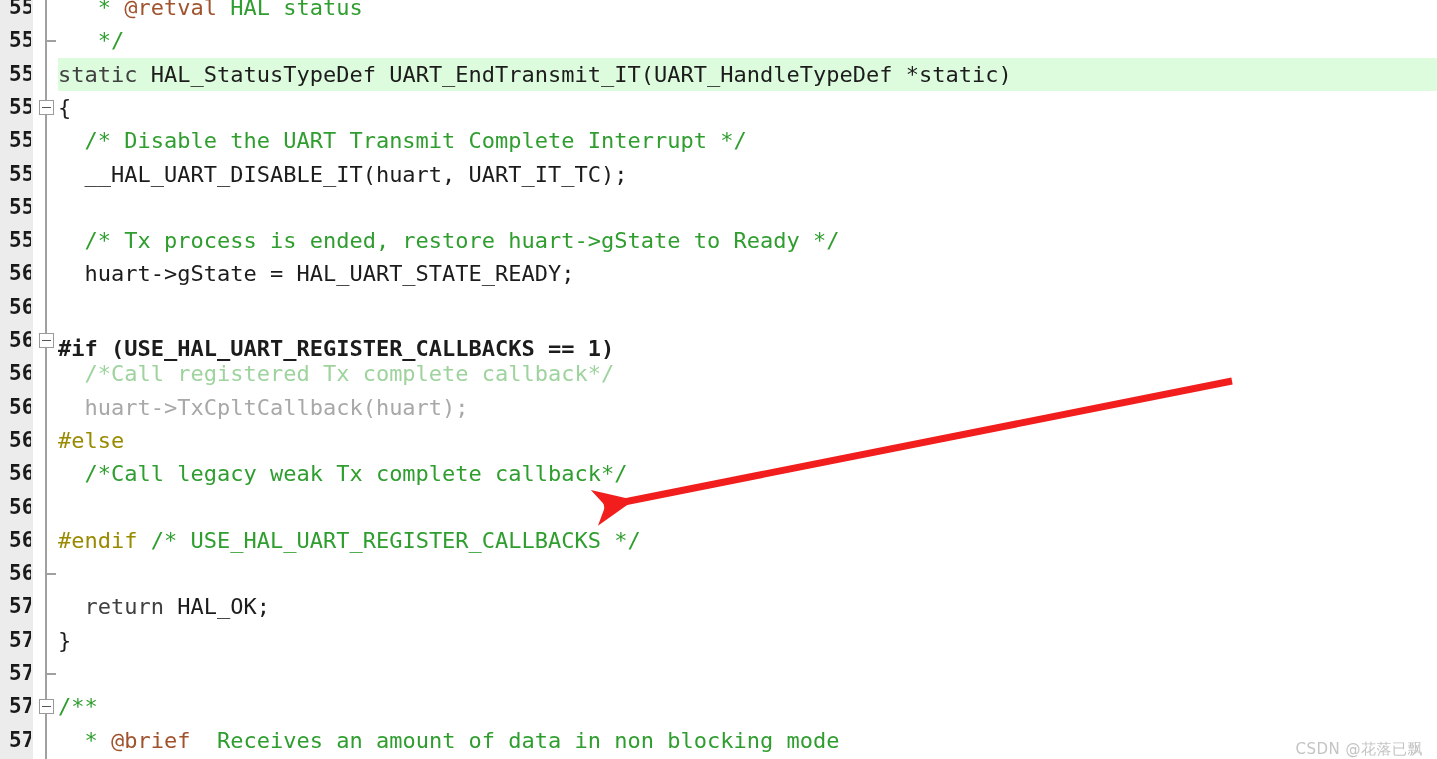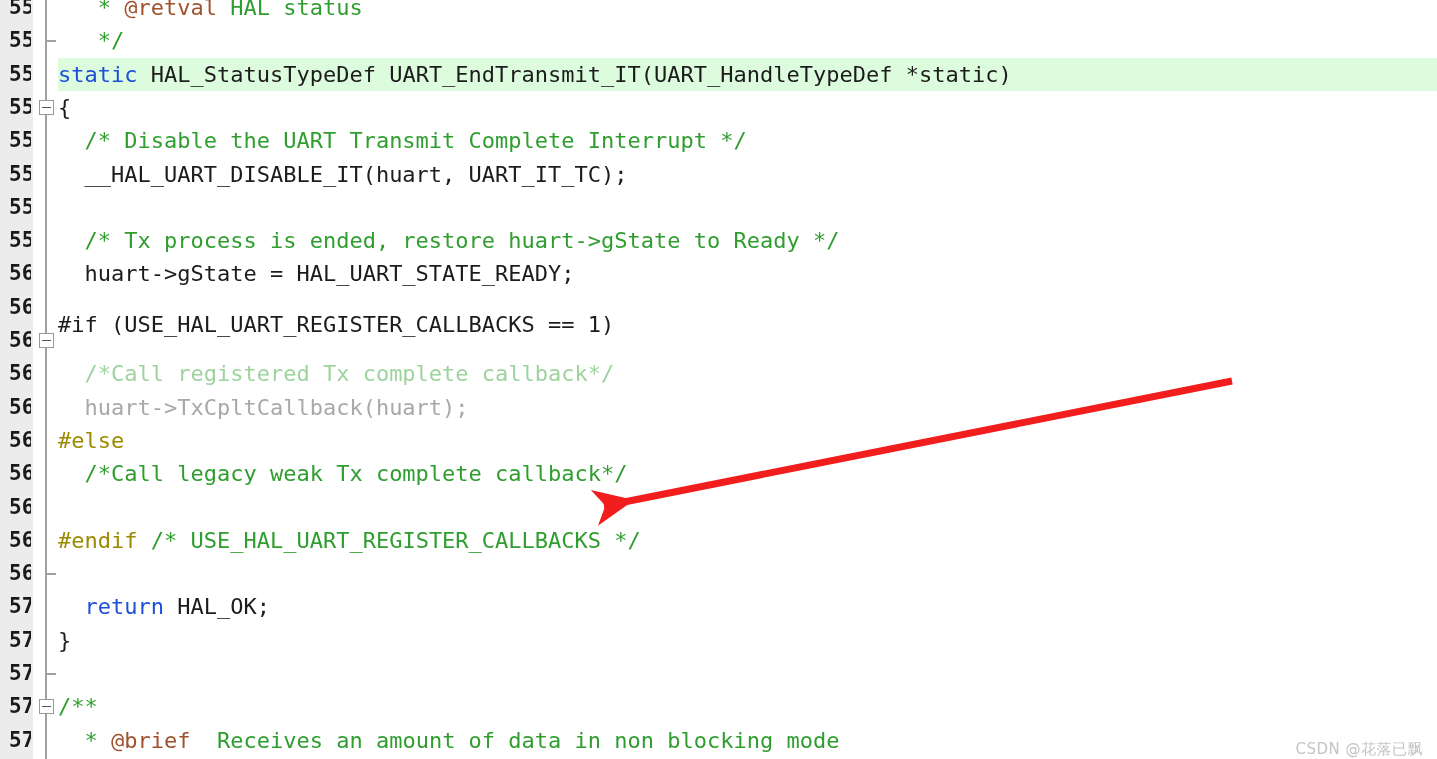--- a/index.html
+++ b/index.html
@@ -126,21 +126,21 @@
     font-size: 22px;
     letter-spacing: 0px;
     color: #1c1c1c;
     white-space: pre;
   }
 
   
   .t-plain   { color: #1c1c1c; }
   .t-comment { color: #2f9e2f; }
   .t-doctag  { color: #a0522d; }
-  .t-kw      { color: #1d4ed8; }
+  .t-kw      { color: #404040; }
   .t-pp      { color: #1c1c1c; }
   .t-ppkw    { color: #9a8a00; }
   .t-dim     { color: #a8a8a8; }
   .t-dimcom  { color: #9ed39e; }
   .t-brace   { color: #1c1c1c; }
 
   
   #arrow-layer {
     position: absolute;
     left: 0;
@@ -173,21 +173,21 @@
       <div class="line" style="top: -9px;"><div class="code"><span class="t-comment">   * </span><span class="t-doctag">@retval</span><span class="t-comment"> HAL status</span></div></div>
       <div class="line" style="top: 24.3px;"><div class="code"><span class="t-comment">   */</span></div></div>
       <div class="line hl" style="top: 57.6px;"><div class="code"><span class="t-kw">static</span><span class="t-plain"> HAL_StatusTypeDef UART_EndTransmit_IT(UART_HandleTypeDef *static)</span></div></div>
       <div class="line" style="top: 90.9px;"><div class="code"><span class="t-brace">{</span></div></div>
       <div class="line" style="top: 124.2px;"><div class="code"><span class="t-comment">  /* Disable the UART Transmit Complete Interrupt */</span></div></div>
       <div class="line" style="top: 157.5px;"><div class="code"><span class="t-plain">  __HAL_UART_DISABLE_IT(huart, UART_IT_TC);</span></div></div>
       <div class="line" style="top: 190.8px;"><div class="code"><span class="t-plain"></span></div></div>
       <div class="line" style="top: 224.1px;"><div class="code"><span class="t-comment">  /* Tx process is ended, restore huart-&gt;gState to Ready */</span></div></div>
       <div class="line" style="top: 257.4px;"><div class="code"><span class="t-plain">  huart-&gt;gState = HAL_UART_STATE_READY;</span></div></div>
       <div class="line" style="top: 290.7px;"><div class="code"><span class="t-plain"></span></div></div>
-      <div class="line" style="top: 308px;"><div class="code"><span class="t-pp">#if (USE_HAL_UART_REGISTER_CALLBACKS == 1)</span></div></div>
+      <div class="line" style="top: 332px; font-weight: bold;"><div class="code"><span class="t-pp">#if (USE_HAL_UART_REGISTER_CALLBACKS == 1)</span></div></div>
       <div class="line" style="top: 357.3px;"><div class="code"><span class="t-dimcom">  /*Call registered Tx complete callback*/</span></div></div>
       <div class="line" style="top: 390.6px; text-align: center;"><div class="code"><span class="t-dim">  huart-&gt;TxCpltCallback(huart);</span></div></div>
       <div class="line" style="top: 423.9px;"><div class="code"><span class="t-ppkw">#else</span></div></div>
       <div class="line" style="top: 457.2px;"><div class="code"><span class="t-comment">  /*Call legacy weak Tx complete callback*/</span></div></div>
       <div class="line" style="top: 523.8px;"><div class="code"><span class="t-ppkw">#endif</span><span class="t-comment"> /* USE_HAL_UART_REGISTER_CALLBACKS */</span></div></div>
       <div class="line" style="top: 557.1px;"><div class="code"><span class="t-plain"></span></div></div>
       <div class="line" style="top: 590.4px; padding-left: 36px;"><div class="code"><span class="t-plain">  </span><span class="t-kw">return</span><span class="t-plain"> HAL_OK;</span></div></div>
       <div class="line" style="top: 623.7px;"><div class="code"><span class="t-brace">}</span></div></div>
       <div class="line" style="top: 657px;"><div class="code"><span class="t-plain"></span></div></div>
       <div class="line" style="top: 690.3px;"><div class="code"><span class="t-comment">/**</span></div></div>

